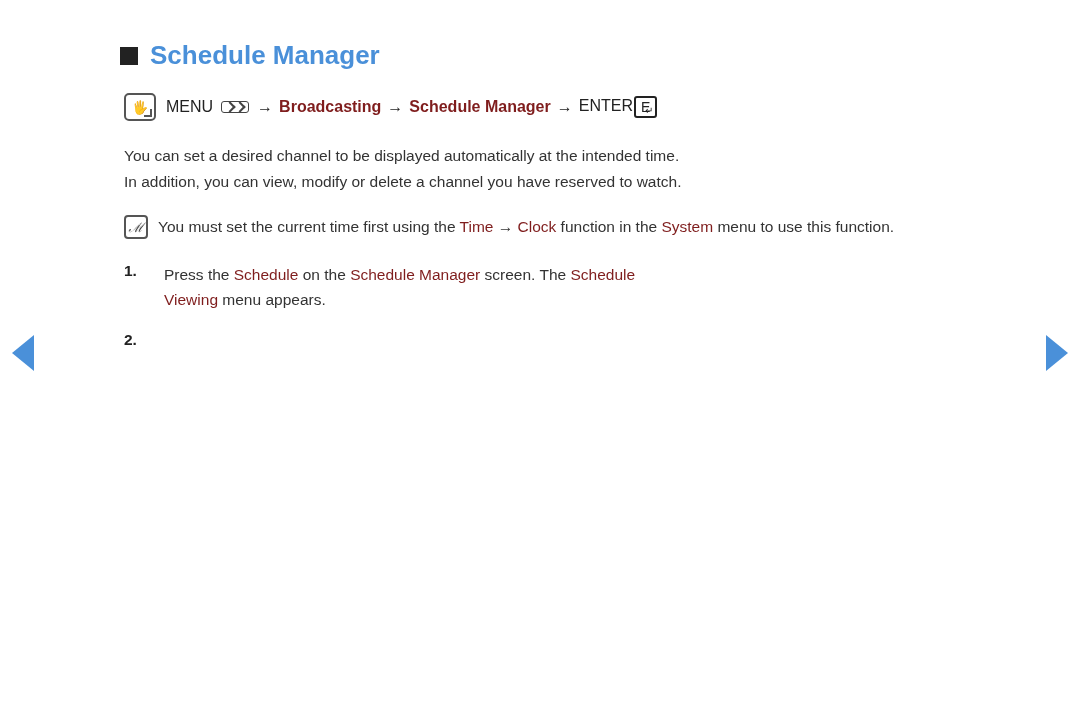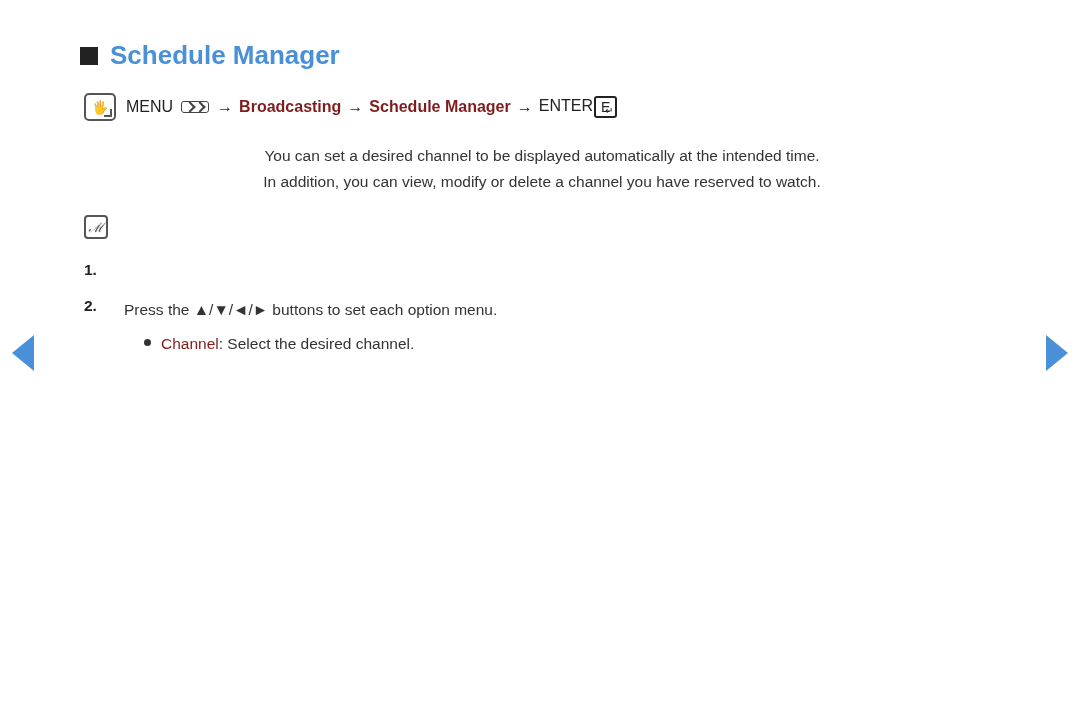--- a/index.html
+++ b/index.html
@@ -16,21 +16,21 @@
       font-size: 16px;
       color: #222222;
       position: relative;
       overflow: hidden;
     }
 
     .page-container {
       width: 1080px;
       height: 705px;
       position: relative;
-      padding: 40px 80px 40px 80px;
+      padding: 40px 80px 40px 120px;
     }
 
     .title-row {
       display: flex;
       align-items: center;
       gap: 12px;
       margin-bottom: 22px;
     }
 
     .title-square {
@@ -85,21 +85,20 @@
     .blue-link {
       color: #7f1d1d;
     }
 
     .description-text {
       font-size: 15.5px;
       line-height: 1.65;
       color: #333;
       margin-bottom: 20px;
       padding-left: 4px;
-      text-align: center;
     }
 
     .note-row {
       display: flex;
       align-items: flex-start;
       gap: 10px;
       margin-bottom: 22px;
       padding-left: 4px;
     }
 
@@ -232,39 +231,36 @@
     </span>
   </div>
 
   <div class="description-text">
     You can set a desired channel to be displayed automatically at the intended time.<br>
     In addition, you can view, modify or delete a channel you have reserved to watch.
   </div>
 
   <div class="note-row">
     <div class="note-icon">ℳ</div>
+    <div class="note-text">
+      <span>You must set the current time first using the </span><span class="blue-link">Time</span> <span>→</span> <span class="blue-link">Clock</span><span> function in the </span><span class="blue-link">System</span><span> menu to use this function.</span>
+    </div>
   </div>
 
   <div class="steps-container">
 
     <div class="step-row">
       <div class="step-number">1.</div>
+      <div class="step-content">
+        Press the <span class="blue-link">Schedule</span> on the <span class="blue-link">Schedule Manager</span> screen. The <span class="blue-link">Schedule<br>Viewing</span> menu appears.
+      </div>
     </div>
 
     <div class="step-row">
       <div class="step-number">2.</div>
-      <div class="step-content">
-        Press the ▲/▼/◄/► buttons to set each option menu.
-        <ul class="bullet-list">
-          <li>
-            <div class="bullet-dot"></div>
-            <span><span class="blue-link">Channel</span>: Select the desired channel.</span>
-          </li>
-        </ul>
-      </div>
     </div>
 
   </div>
 
   <div class="nav-arrow-left"></div>
   <div class="nav-arrow-right"></div>
 
 </div>
 
 </body></html>

